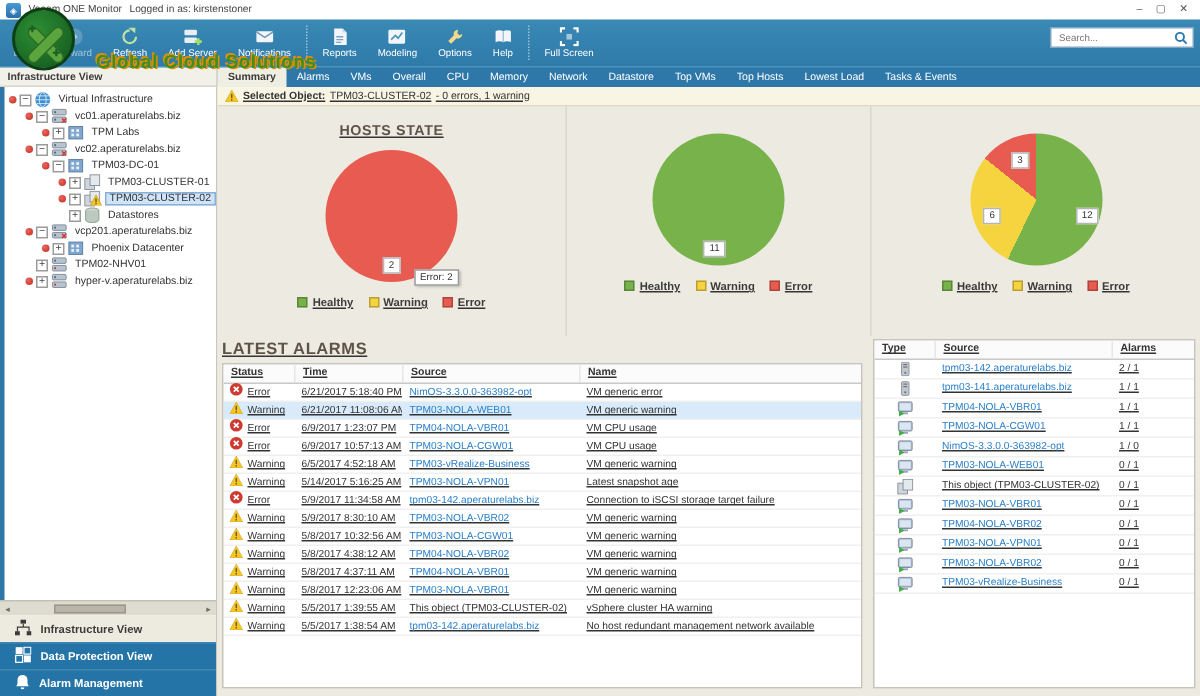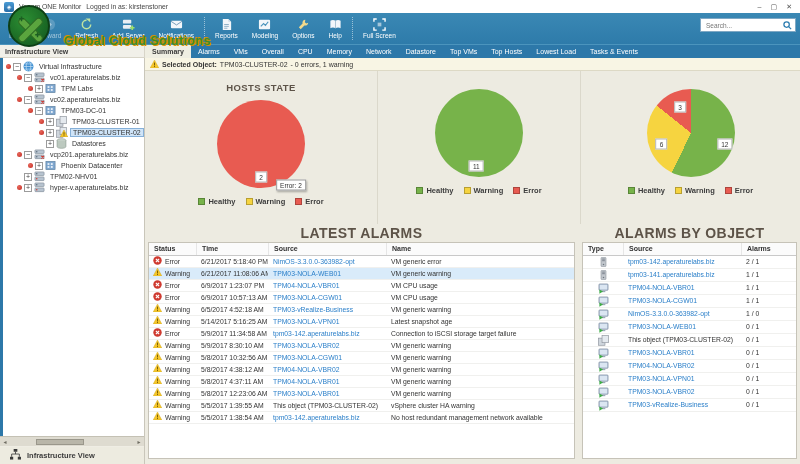--- a/index.html
+++ b/index.html
@@ -43,21 +43,21 @@
   .tlabel-tree{padding:0 2px;}
   .trow.selected .tlabel-tree{background:#cfe4f8;border:1px solid #86b0d8;padding:0 2px;}
   .hscroll{height:10px;background:#dedbd0;border-top:1px solid #c4c1b4;display:flex;align-items:center;font-size:6px;color:#6e6c62;flex:none;}
   .harrow{width:10px;text-align:center;cursor:pointer;}
   .hthumb{height:6px;background:#b9b6a9;border:1px solid #9a978b;width:48px;margin-left:26px;cursor:pointer;}
   .nav{background:#2474a7;flex:none;}
   .nav-item{display:flex;align-items:center;gap:6px;height:18px;padding-left:10px;color:#fff;font-size:7.5px;font-weight:bold;border-top:1px solid rgba(255,255,255,.14);cursor:pointer;}
   .nav-item.active{background:#edebe0;color:#3b3b3b;}
   .nav-item svg{flex:none;}
 
-  .main{flex:1;background:#edebe1;display:flex;flex-direction:column;overflow:hidden;}
+  .main{flex:1;background:#edebe1;display:flex;flex-direction:column;overflow:hidden;text-decoration:underline;}
   .infobar{height:13px;background:#f8f5e4;border-bottom:1px solid #ddd9c5;display:flex;align-items:center;gap:3px;padding-left:5px;font-size:7px;flex:none;}
   .infobar .bold{font-weight:bold;}
 
   
   .charts{height:153px;display:flex;flex:none;}
   .chart-col{text-align:center;padding-top:11px;}
   .chart-col.divided{border-right:1px solid #dbd8cb;}
   .cw1{width:233px;} .cw2{width:203px;} .cw3{flex:1;}
   .chart-title{font-size:9.5px;font-weight:bold;color:#5d5348;letter-spacing:.4px;}
   .pie-wrap{position:relative;width:88px;height:88px;margin:7px auto 0;cursor:pointer;}
@@ -66,21 +66,21 @@
   .plabel.tooltip{box-shadow:1px 1px 2px rgba(0,0,0,.3);border-color:#999;white-space:nowrap;}
   .legend{margin-top:9px;display:flex;justify-content:center;gap:10px;font-size:7.5px;font-weight:bold;color:#3c3c3c;}
   .lg-item{display:flex;align-items:center;gap:3px;}
   .lg-sq{width:7px;height:7px;border:1px solid rgba(0,0,0,.25);}
 
   
   .tables{flex:1;display:flex;padding:2px 3px 5px;gap:7px;overflow:hidden;}
   .tarea{display:flex;flex-direction:column;min-width:0;}
   .tarea.left{flex:1;}
   .tarea.right{width:215px;flex:none;}
-  .ttitle{text-align:center;font-size:14px;font-weight:bold;color:#5d5348;letter-spacing:.4px;height:16px;line-height:15px;flex:none;}
+  .ttitle{font-size:11px;font-weight:bold;color:#5d5348;letter-spacing:.4px;height:16px;line-height:15px;flex:none;}
   .tbl{background:#fff;border:1px solid #c6c3b8;flex:1;overflow:hidden;}
   .thead{display:flex;height:13px;line-height:12px;font-weight:bold;border-bottom:1px solid #c9c9c9;background:#fbfbfb;font-size:7px;}
   .hcell{padding:0 5px;border-left:1px solid #e6e6e6;cursor:pointer;}
   .hcell:first-child{border-left:0;}
   .trow2{display:flex;height:12px;line-height:11px;border-bottom:1px solid #f0f0ee;font-size:6.8px;align-items:center;cursor:pointer;}
   .trow2.hl{background:#d9ebfa;}
   .rowsR .trow2{height:13px;line-height:12px;}
   .cell{padding:0 5px;overflow:hidden;white-space:nowrap;}
   .c-status{width:47px;display:flex;align-items:center;gap:3px;padding:0 0 0 4px;}
   .c-time{width:72px;}
@@ -415,20 +415,36 @@
       </div>
       <div class="nav" id="nav">
           <div class="nav-item active">
             <span><svg width="11" height="11" viewBox="0 0 12 12">
                 <rect x="4" y="0" width="4" height="3" fill="currentColor"></rect>
                 <rect x="0" y="8.5" width="3.5" height="3" fill="currentColor"></rect>
                 <rect x="8.5" y="8.5" width="3.5" height="3" fill="currentColor"></rect>
                 <path d="M6 3v2.5M1.8 8.5V5.5h8.4v3" stroke="currentColor" fill="none" stroke-width=".9"></path>
               </svg></span>
             <span>Infrastructure View</span>
+          </div>
+          <div class="nav-item">
+            <span><svg width="11" height="11" viewBox="0 0 12 12">
+                <rect x="0.5" y="0.5" width="5" height="5" fill="currentColor"></rect>
+                <rect x="6.5" y="0.5" width="5" height="5" fill="none" stroke="currentColor" stroke-width=".9"></rect>
+                <rect x="0.5" y="6.5" width="5" height="5" fill="none" stroke="currentColor" stroke-width=".9"></rect>
+                <rect x="6.5" y="6.5" width="5" height="5" fill="currentColor"></rect>
+              </svg></span>
+            <span>Data Protection View</span>
+          </div>
+          <div class="nav-item">
+            <span><svg width="10" height="11" viewBox="0 0 12 13">
+                <path d="M6 1a4 4 0 0 0-4 4v3L1 10h10L10 8V5a4 4 0 0 0-4-4z" fill="currentColor"></path>
+                <path d="M4.5 11a1.5 1.5 0 0 0 3 0z" fill="currentColor"></path>
+              </svg></span>
+            <span>Alarm Management</span>
           </div>
         </div>
     </div>
 
     <div class="main">
       <div class="infobar">
         <svg width="9" height="8" viewBox="0 0 12 11">
             <path d="M6 0L12 11H0z" fill="#f5c62a" stroke="#caa21d" stroke-width=".5"></path>
             <rect x="5.4" y="3.5" width="1.2" height="4" fill="#6b5200"></rect>
             <rect x="5.4" y="8.3" width="1.2" height="1.4" fill="#6b5200"></rect>
@@ -689,21 +705,20 @@
                     </svg></span>
                   <span>Warning</span>
                 </div>
                 <div class="cell c-time">5/5/2017 1:38:54 AM</div>
                 <div class="cell c-srcL link">tpm03-142.aperaturelabs.biz</div>
                 <div class="cell c-name">No host redundant management network available</div>
               </div>
             </div>
         </div>
         <div class="tarea right">
-          <div class="ttitle">ALARMS BY OBJECT</div>
           <div class="tbl" id="objects-table">
               <div class="thead">
                 <div class="hcell cell c-type" style="display: block; text-align: left; padding: 0px 5px;">Type</div>
                 <div class="hcell cell c-srcR">Source</div>
                 <div class="hcell cell c-alarms">Alarms</div>
               </div>
               <div class="rowsR">
                 <div class="trow2">
                   <div class="cell c-type">
                     <svg width="7" height="10" viewBox="0 0 8 12">

